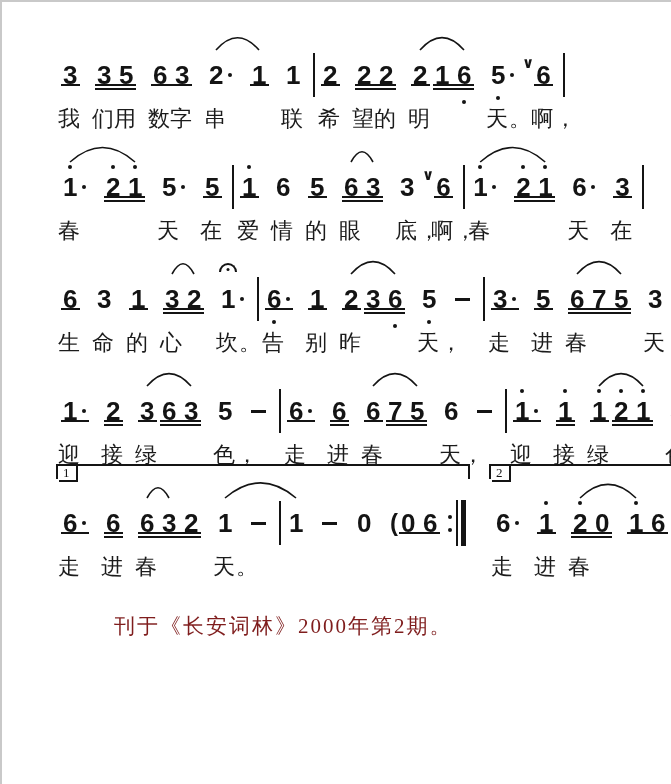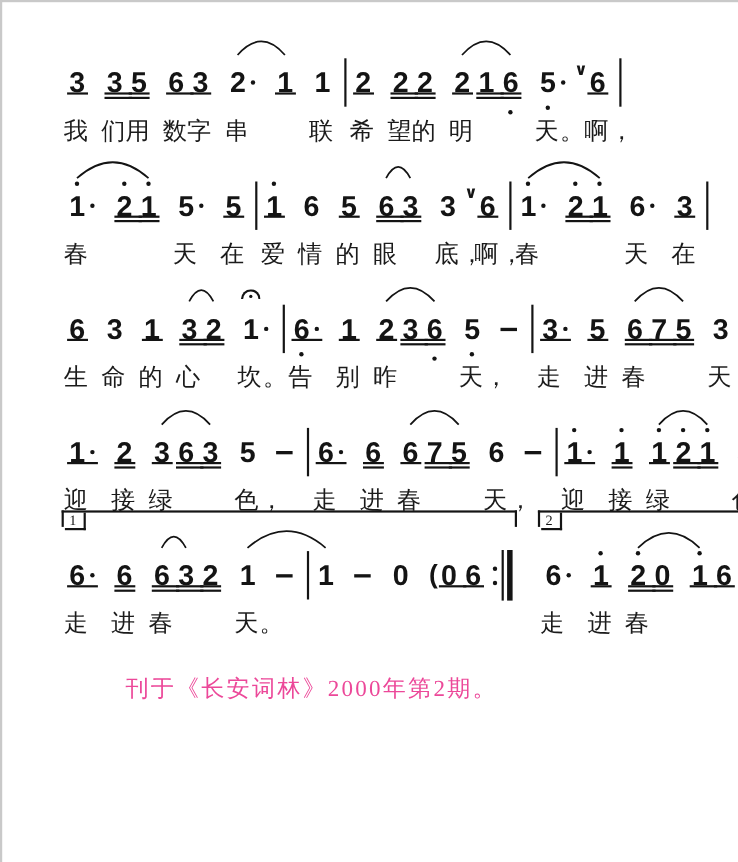--- a/index.html
+++ b/index.html
@@ -61,21 +61,21 @@
   }
   .lyric-row{position:relative;height:34px;margin-top:2px;}
   .lyr{
     position:absolute;top:4px;white-space:nowrap;
     font-family:"Liberation Serif","DejaVu Serif",serif;
     font-size:22px;letter-spacing:1px;color:#1b1b1b;
   }
   .footer{
     margin:26px 0 0 52px;
     font-family:"Liberation Serif","DejaVu Serif",serif;
-    font-size:21px;letter-spacing:2px;color:#ec4899;
+    font-size:21px;letter-spacing:2px;color:#7f1d1d;
   }
 </style>
 </head>
 <body>
 
 <div class="page">
   <div>
       <div class="line-block">
         <div class="music-row">
           <span class="tok note">

